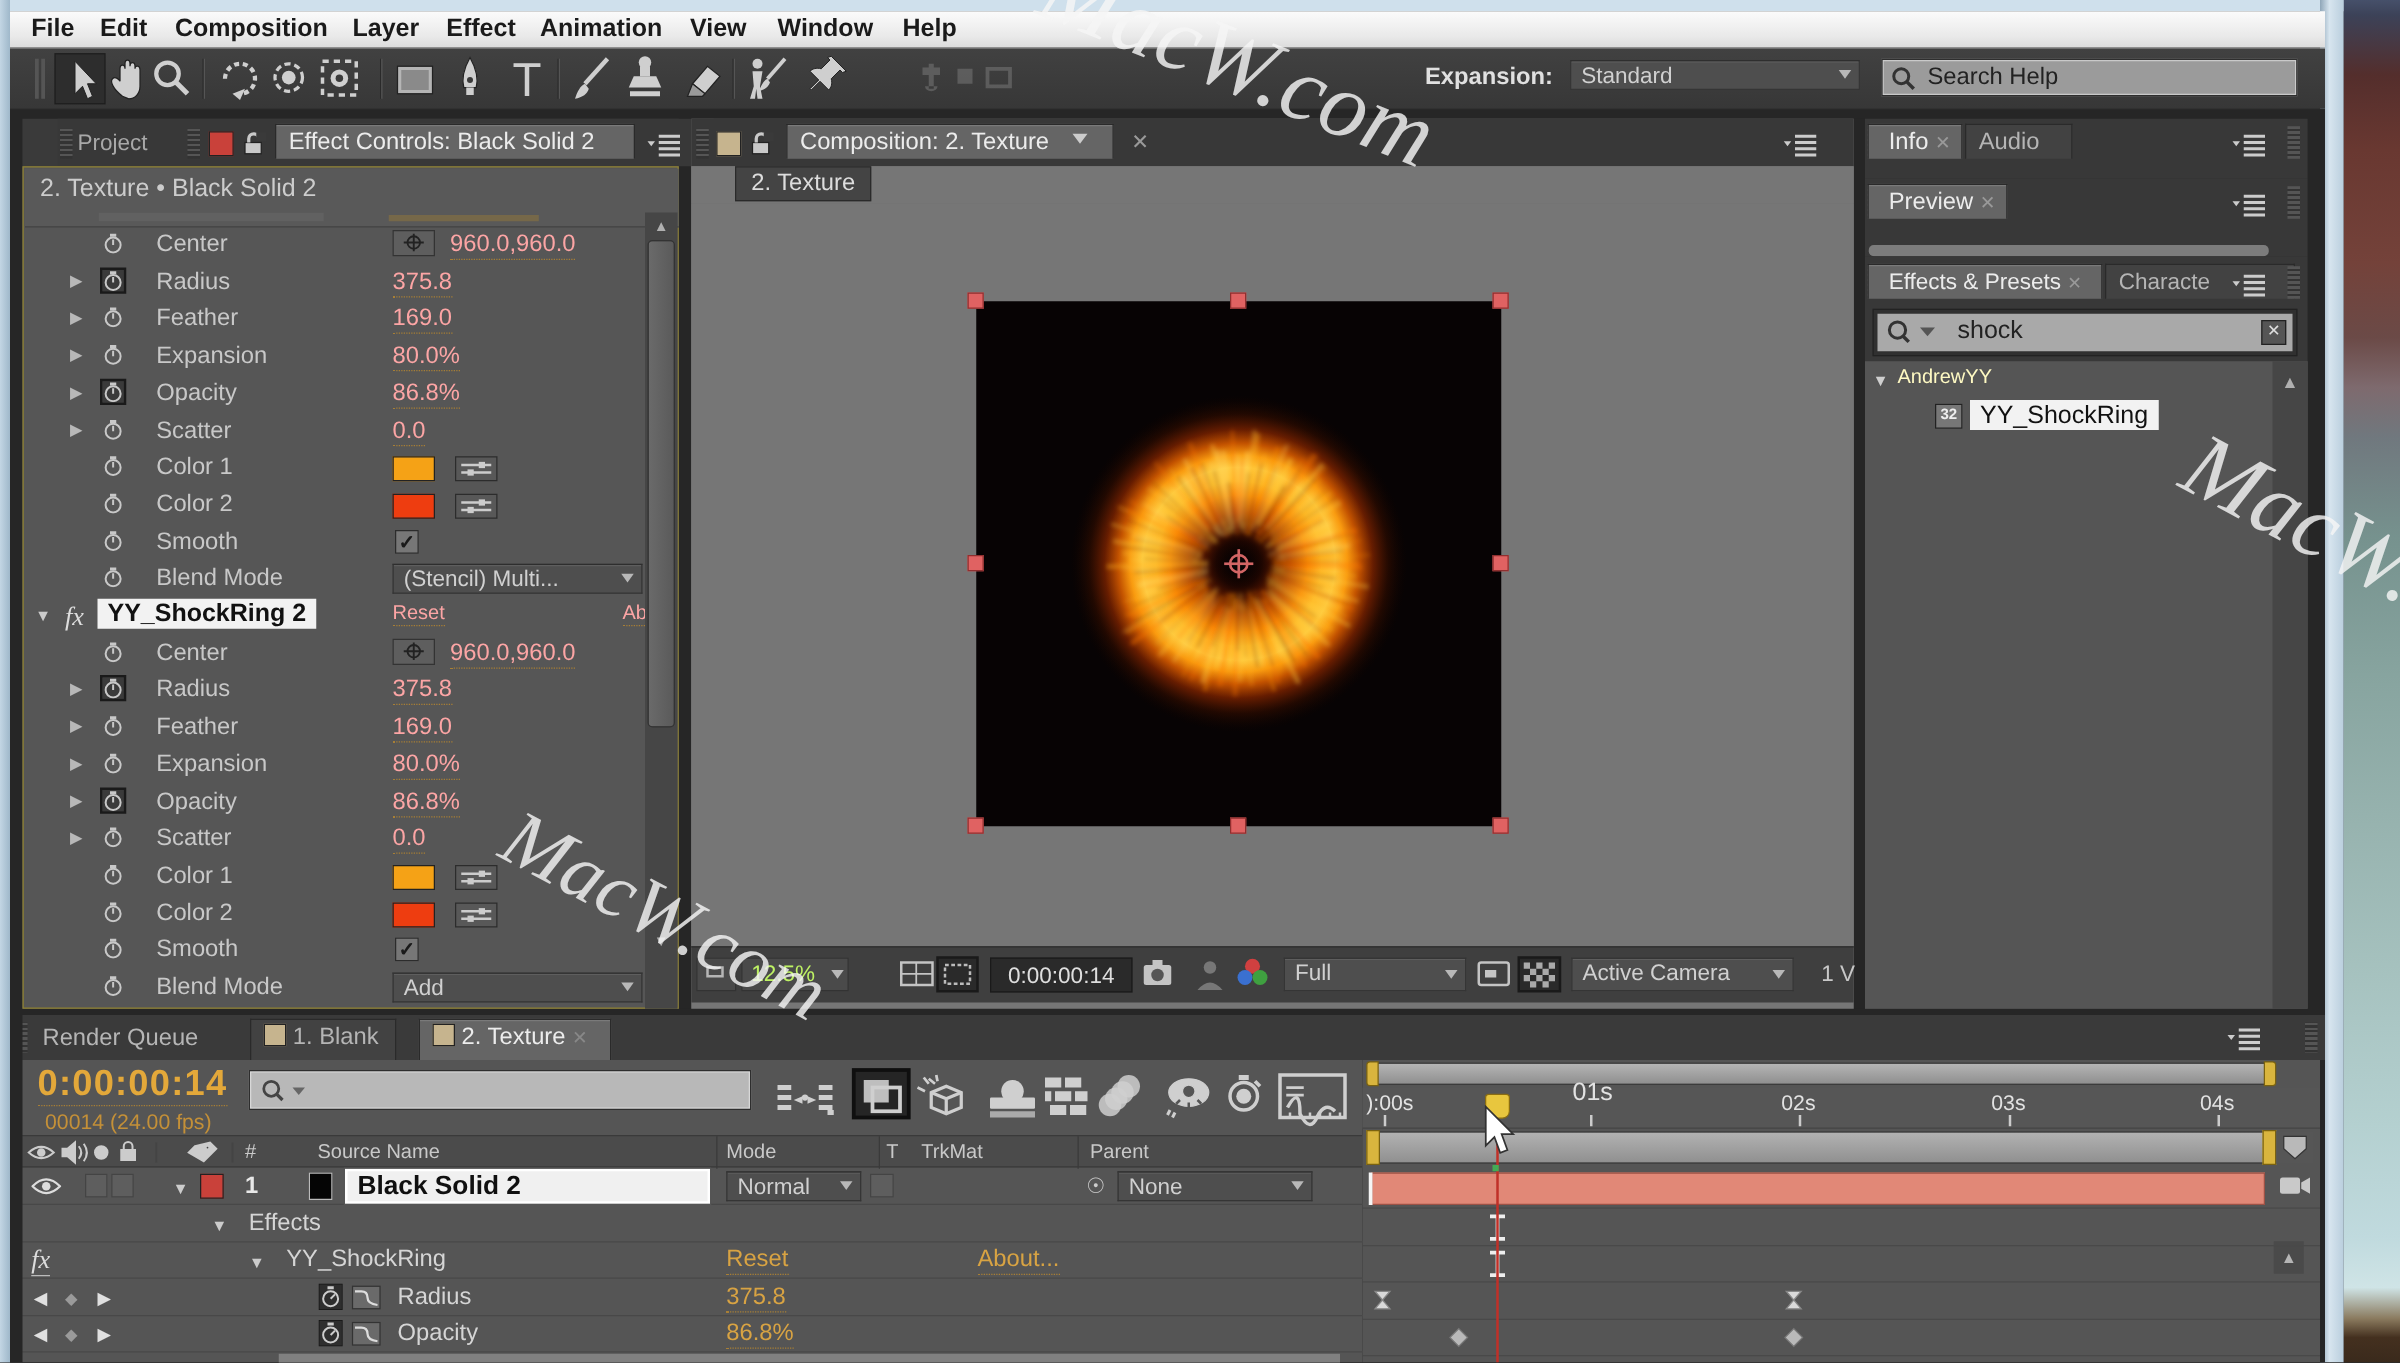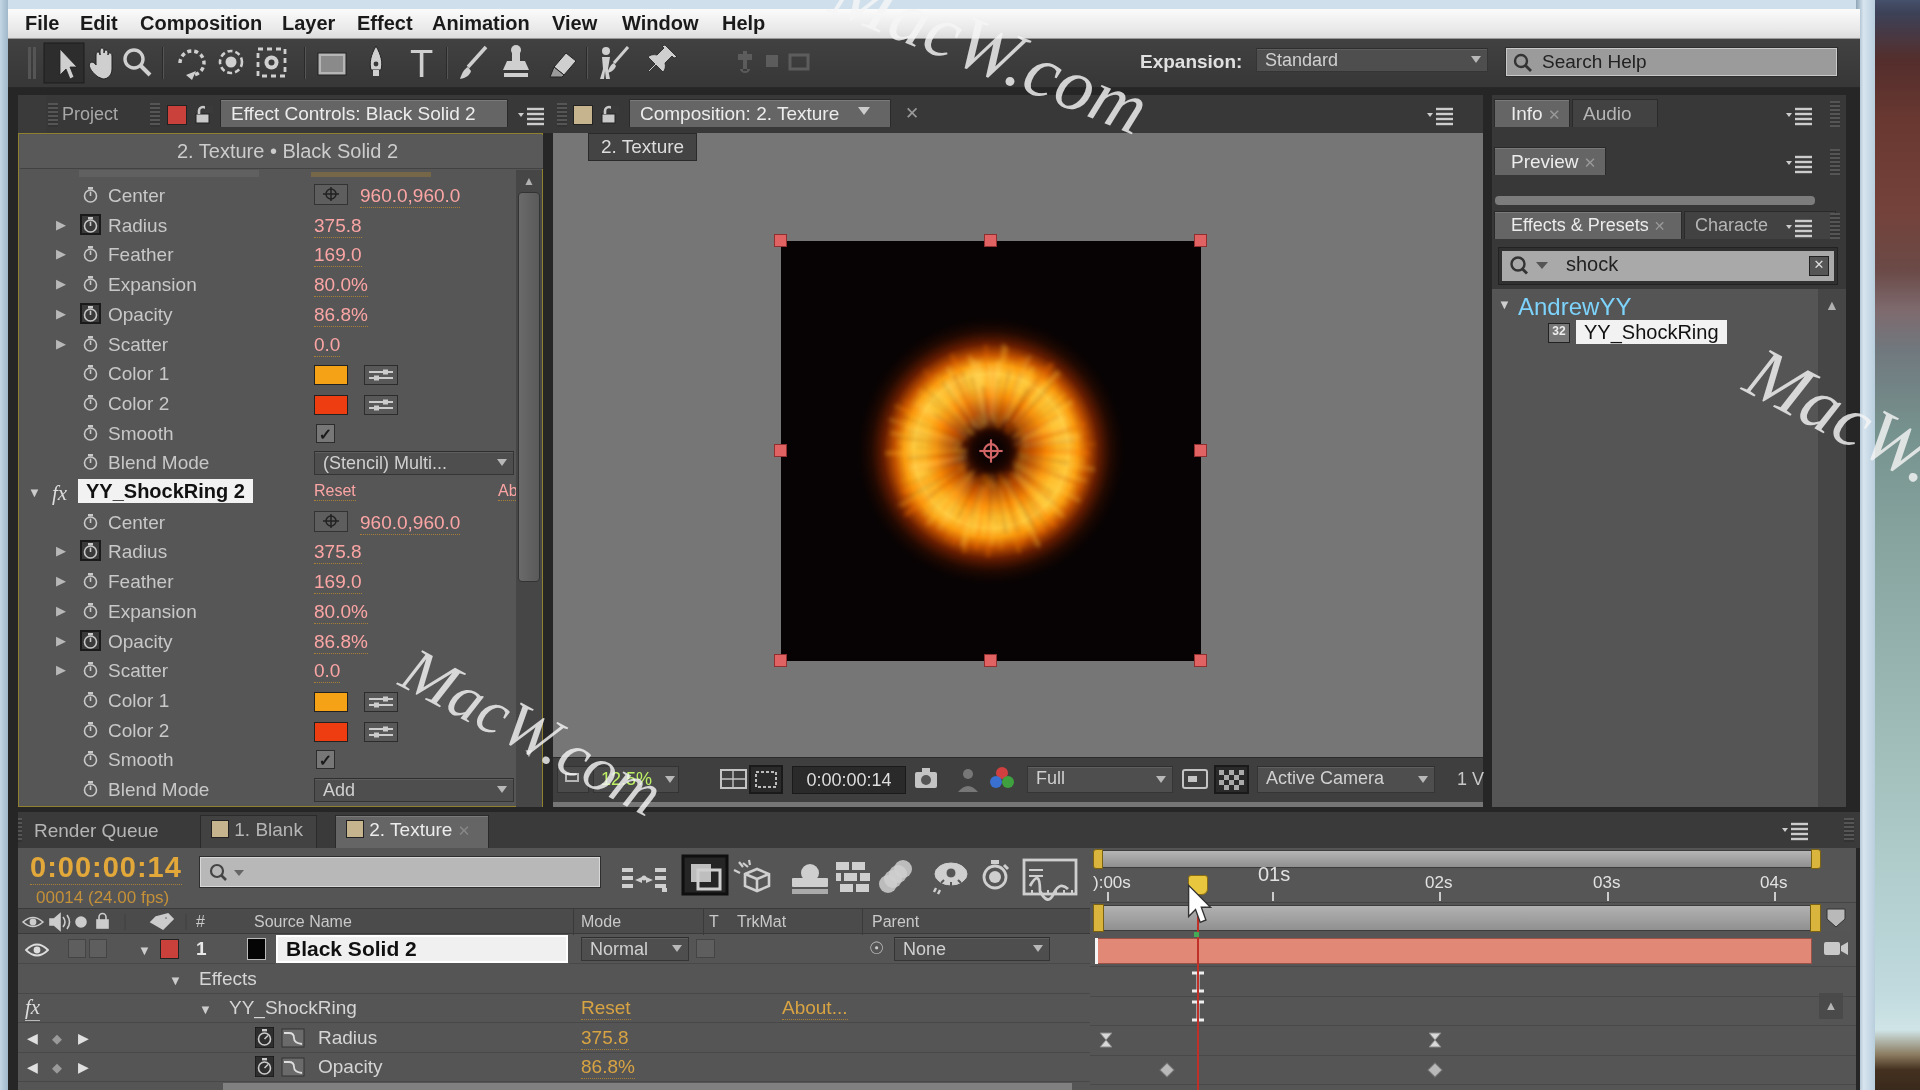--- a/index.html
+++ b/index.html
@@ -14,23 +14,23 @@
 .panelGap{background:#262626;}
 .tabbar{background:#383838;}
 .tab{position:absolute;top:4px;height:28px;font-size:19px;color:#b5b5b5;background:#424242;border:1px solid #2a2a2a;border-bottom:none;padding:3px 10px 0 10px;}
 .tab.active{background:#656565;color:#ececec;box-shadow:inset 0 1px 0 #7a7a7a;}
 .pmenu{position:absolute;width:30px;height:22px;}
 .grip{position:absolute;background-image:repeating-linear-gradient(#555 0 2px,#333 2px 4px);width:10px;}
 
 #leftPanel{left:18px;top:95px;width:525px;height:712px;background:#3a3a3a;}
 #lpTabs{left:0;top:0;width:525px;height:38px;margin-left:28px;}
 #lpBody{left:0;top:38px;width:525px;height:674px;background:#565656;border:1px solid #8f8130;}
-#lpHead{left:1px;top:1px;width:523px;height:34px;background:#595959;border-bottom:1px solid #424242;color:#cccccc;font-size:20px;padding:5px 0 0 12px;text-align:center;}
+#lpHead{left:1px;top:1px;width:523px;height:47px;background:#595959;border-bottom:1px solid #424242;color:#cccccc;font-size:20px;padding:5px 0 0 12px;}
 .prow{position:absolute;left:1px;width:496px;height:28px;color:#c8c8c8;font-size:19px;}
-.prow .lbl{position:absolute;left:88px;top:3px;text-align:right;}
+.prow .lbl{position:absolute;left:105px;top:3px;text-align:right;}
 .prow .tri{position:absolute;left:36px;top:5px;font-size:13px;color:#b8b8b8;}
 .val{position:absolute;left:294px;top:3px;color:#fca5a5;border-bottom:1px dotted #a87f35;}
 .sw{position:absolute;top:5px;width:17px;height:17px;}
 .effhead{position:absolute;left:1px;width:496px;height:29px;}
 .whiteName{background:#f2f2f2;color:#111;font-weight:700;padding:1px 8px 0 8px;font-size:20px;}
 .ddown{position:absolute;background:#4e4e4e;border:1px solid #353535;border-top-color:#2e2e2e;color:#d0d0d0;font-size:18px;height:24px;padding:1px 6px 0 8px;box-shadow:inset 0 1px 0 #5e5e5e;}
 .dar{position:absolute;right:6px;top:7px;width:0;height:0;border:5px solid transparent;border-top:7px solid #b8b8b8;}
 
 .sbar{background:#464646;}
 .sthumb{background:linear-gradient(90deg,#6a6a6a,#5a5a5a);border:1px solid #333;border-radius:4px;}
@@ -783,21 +783,21 @@
   <div class="abs" style="left:6px;top:42px;width:340px;height:38px;background:#303030;border:1px solid #222;">
     <div class="abs" style="left:3px;top:3px;width:332px;height:30px;background:#a9a9a9;color:#222;font-size:20px;padding:2px 0 0 64px;">shock<svg class="abs" style="left:6px;top:4px" width="46" height="22" viewBox="0 0 46 22">
           <circle cx="10" cy="9" r="6.5" fill="none" stroke="#333" stroke-width="2.4"></circle>
           <line x1="14.5" y1="14" x2="19" y2="18.5" stroke="#333" stroke-width="2.8"></line>
           <path d="M28 7 h12 l-6 7 Z" fill="#555"></path>
         </svg></div>
     <div class="abs" style="right:8px;top:8px;width:20px;height:20px;background:#555;border:1px solid #222;color:#ddd;font-size:13px;text-align:center;">✕</div>
   </div>
   <div class="abs" style="left:0;top:84px;width:354px;height:518px;background:#555555;">
     <span class="abs" style="left:6px;top:8px;color:#cfcfcf;font-size:13px;">▼</span>
-    <span class="abs tx" style="left:26px;top:4px;color:#7dd3fc;font-size:24px;">AndrewYY</span>
+    <span class="abs tx" style="left:26px;top:4px;color:#fef9c3;font-size:16px;">AndrewYY</span>
     <div class="abs" style="left:56px;top:34px;width:22px;height:20px;background:#777;border:1px solid #222;color:#eee;font-size:12px;text-align:center;font-weight:700;">32</div>
     <div class="abs whiteName tx" style="left:84px;top:31px;font-weight:400;font-size:20px;">YY_ShockRing</div>
     <div class="abs sbar" style="left:326px;top:0;width:28px;height:518px;"></div>
     <div class="abs sarrow" style="left:326px;top:8px;width:28px;font-size:14px;">▲</div>
   </div>
 </div>
 
 <div class="abs" id="botTabs">
   <div class="grip" style="left:4px;top:6px;height:24px;"></div>
   <span class="abs tx" style="left:26px;top:8px;color:#b5b5b5;font-size:19px;">Render Queue</span>

